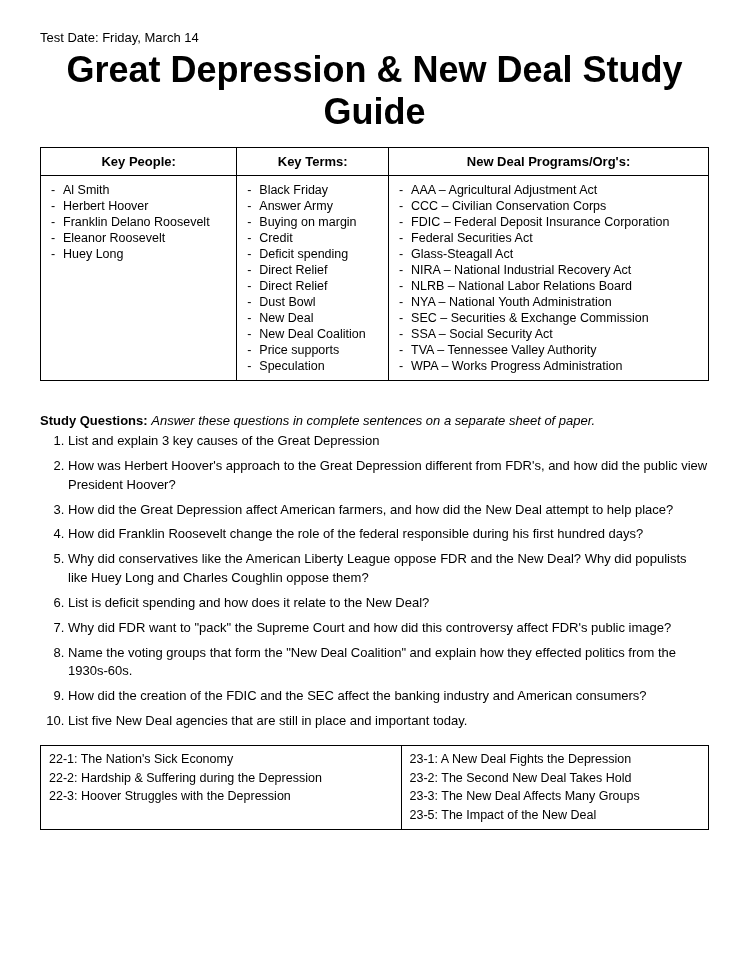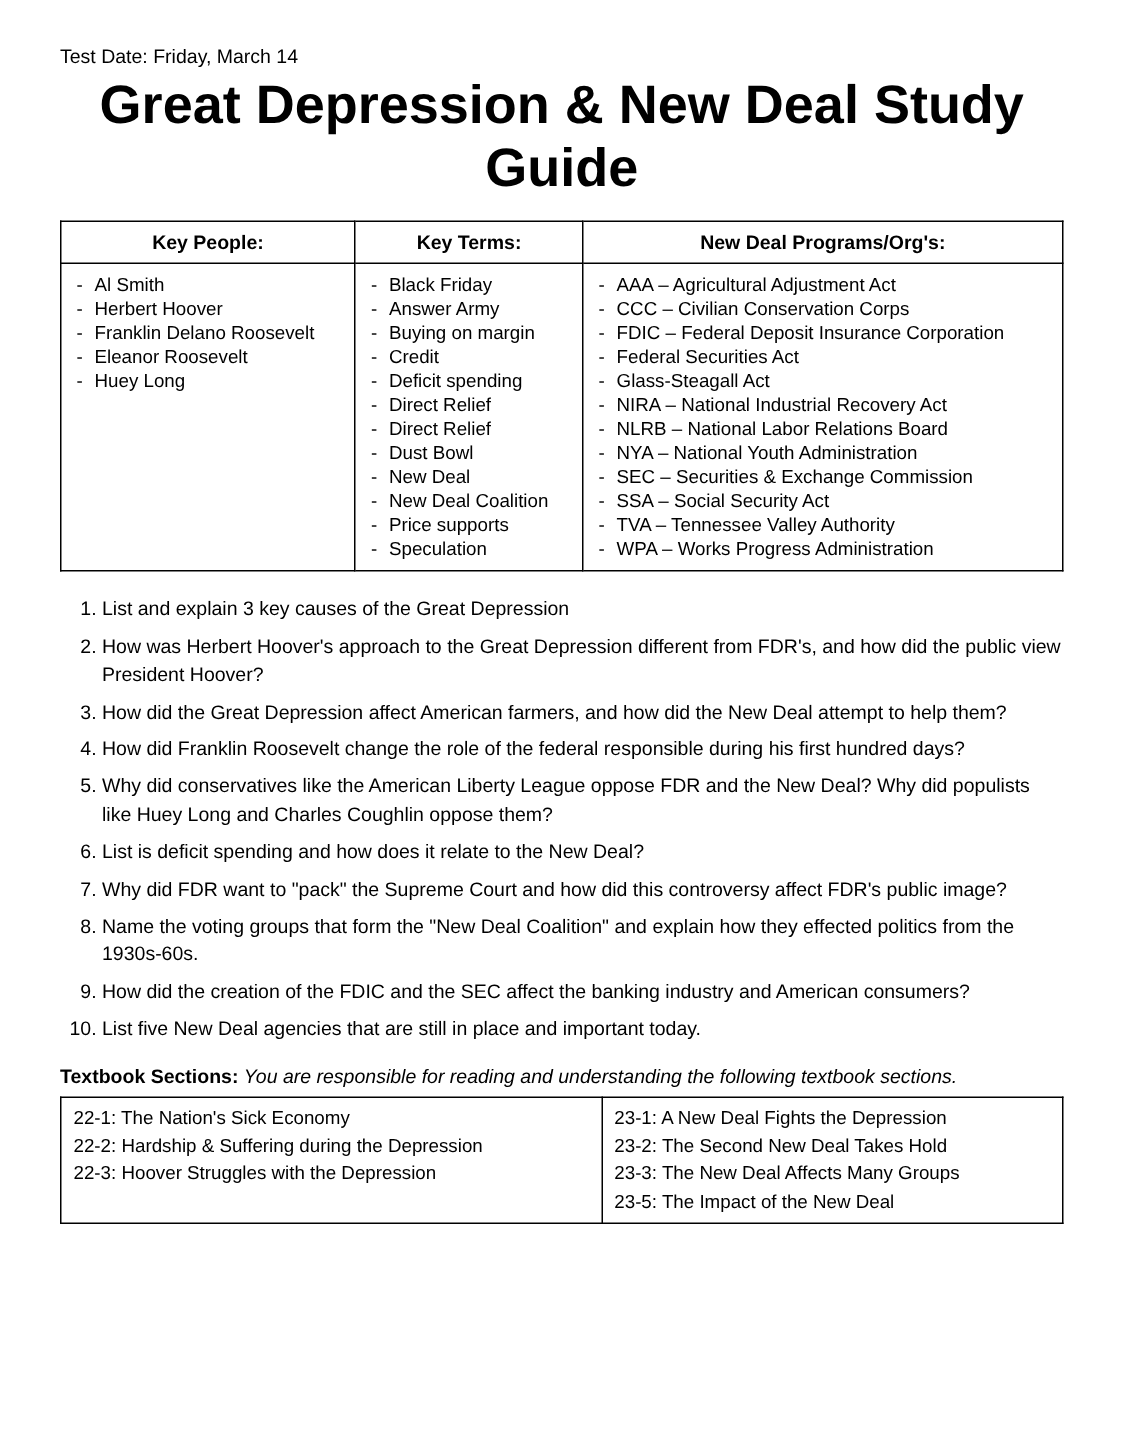--- a/index.html
+++ b/index.html
@@ -19,21 +19,21 @@
     }
     .main-title {
       font-size: 36px;
       font-weight: bold;
       text-align: center;
       margin-bottom: 14px;
     }
     .key-table {
       width: 100%;
       border-collapse: collapse;
-      margin-bottom: 16px;
+      margin-bottom: 32px;
       font-size: 12.5px;
     }
     .key-table th, .key-table td {
       border: 1px solid #000;
       padding: 6px 8px;
       vertical-align: top;
     }
     .key-table th {
       font-weight: bold;
       font-size: 13px;
@@ -142,39 +142,39 @@
             <li>SSA – Social Security Act</li>
             <li>TVA – Tennessee Valley Authority</li>
             <li>WPA – Works Progress Administration</li>
           </ul>
       </td>
     </tr>
   </tbody>
 </table>
 
 <div class="study-questions">
+  <p class="section-label">
+    <span>Study Questions:</span>
+    <span class="italic-note"> <span>Answer these questions in complete sentences on a separate sheet of paper.</span></span>
+  </p>
   <ol id="study-list">
       <li>List and explain 3 key causes of the Great Depression</li>
       <li>How was Herbert Hoover's approach to the Great Depression different from FDR's, and how did the public view President Hoover?</li>
-      <li>How did the Great Depression affect American farmers, and how did the New Deal attempt to help them?</li>
+      <li>How did the Great Depression affect American farmers, and how did the New Deal attempt to help place?</li>
       <li>How did Franklin Roosevelt change the role of the federal responsible during his first hundred days?</li>
       <li>Why did conservatives like the American Liberty League oppose FDR and the New Deal? Why did populists like Huey Long and Charles Coughlin oppose them?</li>
       <li>List is deficit spending and how does it relate to the New Deal?</li>
       <li>Why did FDR want to "pack" the Supreme Court and how did this controversy affect FDR's public image?</li>
       <li>Name the voting groups that form the "New Deal Coalition" and explain how they effected politics from the 1930s-60s.</li>
       <li>How did the creation of the FDIC and the SEC affect the banking industry and American consumers?</li>
       <li>List five New Deal agencies that are still in place and important today.</li>
     </ol>
 </div>
 
 <div class="textbook-section">
-  <p class="section-label">
-    <span>Textbook Sections:</span>
-    <span class="italic-note"> <span>You are responsible for reading and understanding the following textbook sections.</span></span>
-  </p>
   <table class="textbook-table">
     <tbody>
       <tr>
         <td id="textbook-col1">
             <div>22-1: The Nation's Sick Economy</div>
             <div>22-2: Hardship &amp; Suffering during the Depression</div>
             <div>22-3: Hoover Struggles with the Depression</div>
           </td>
         <td id="textbook-col2">
             <div>23-1: A New Deal Fights the Depression</div>

